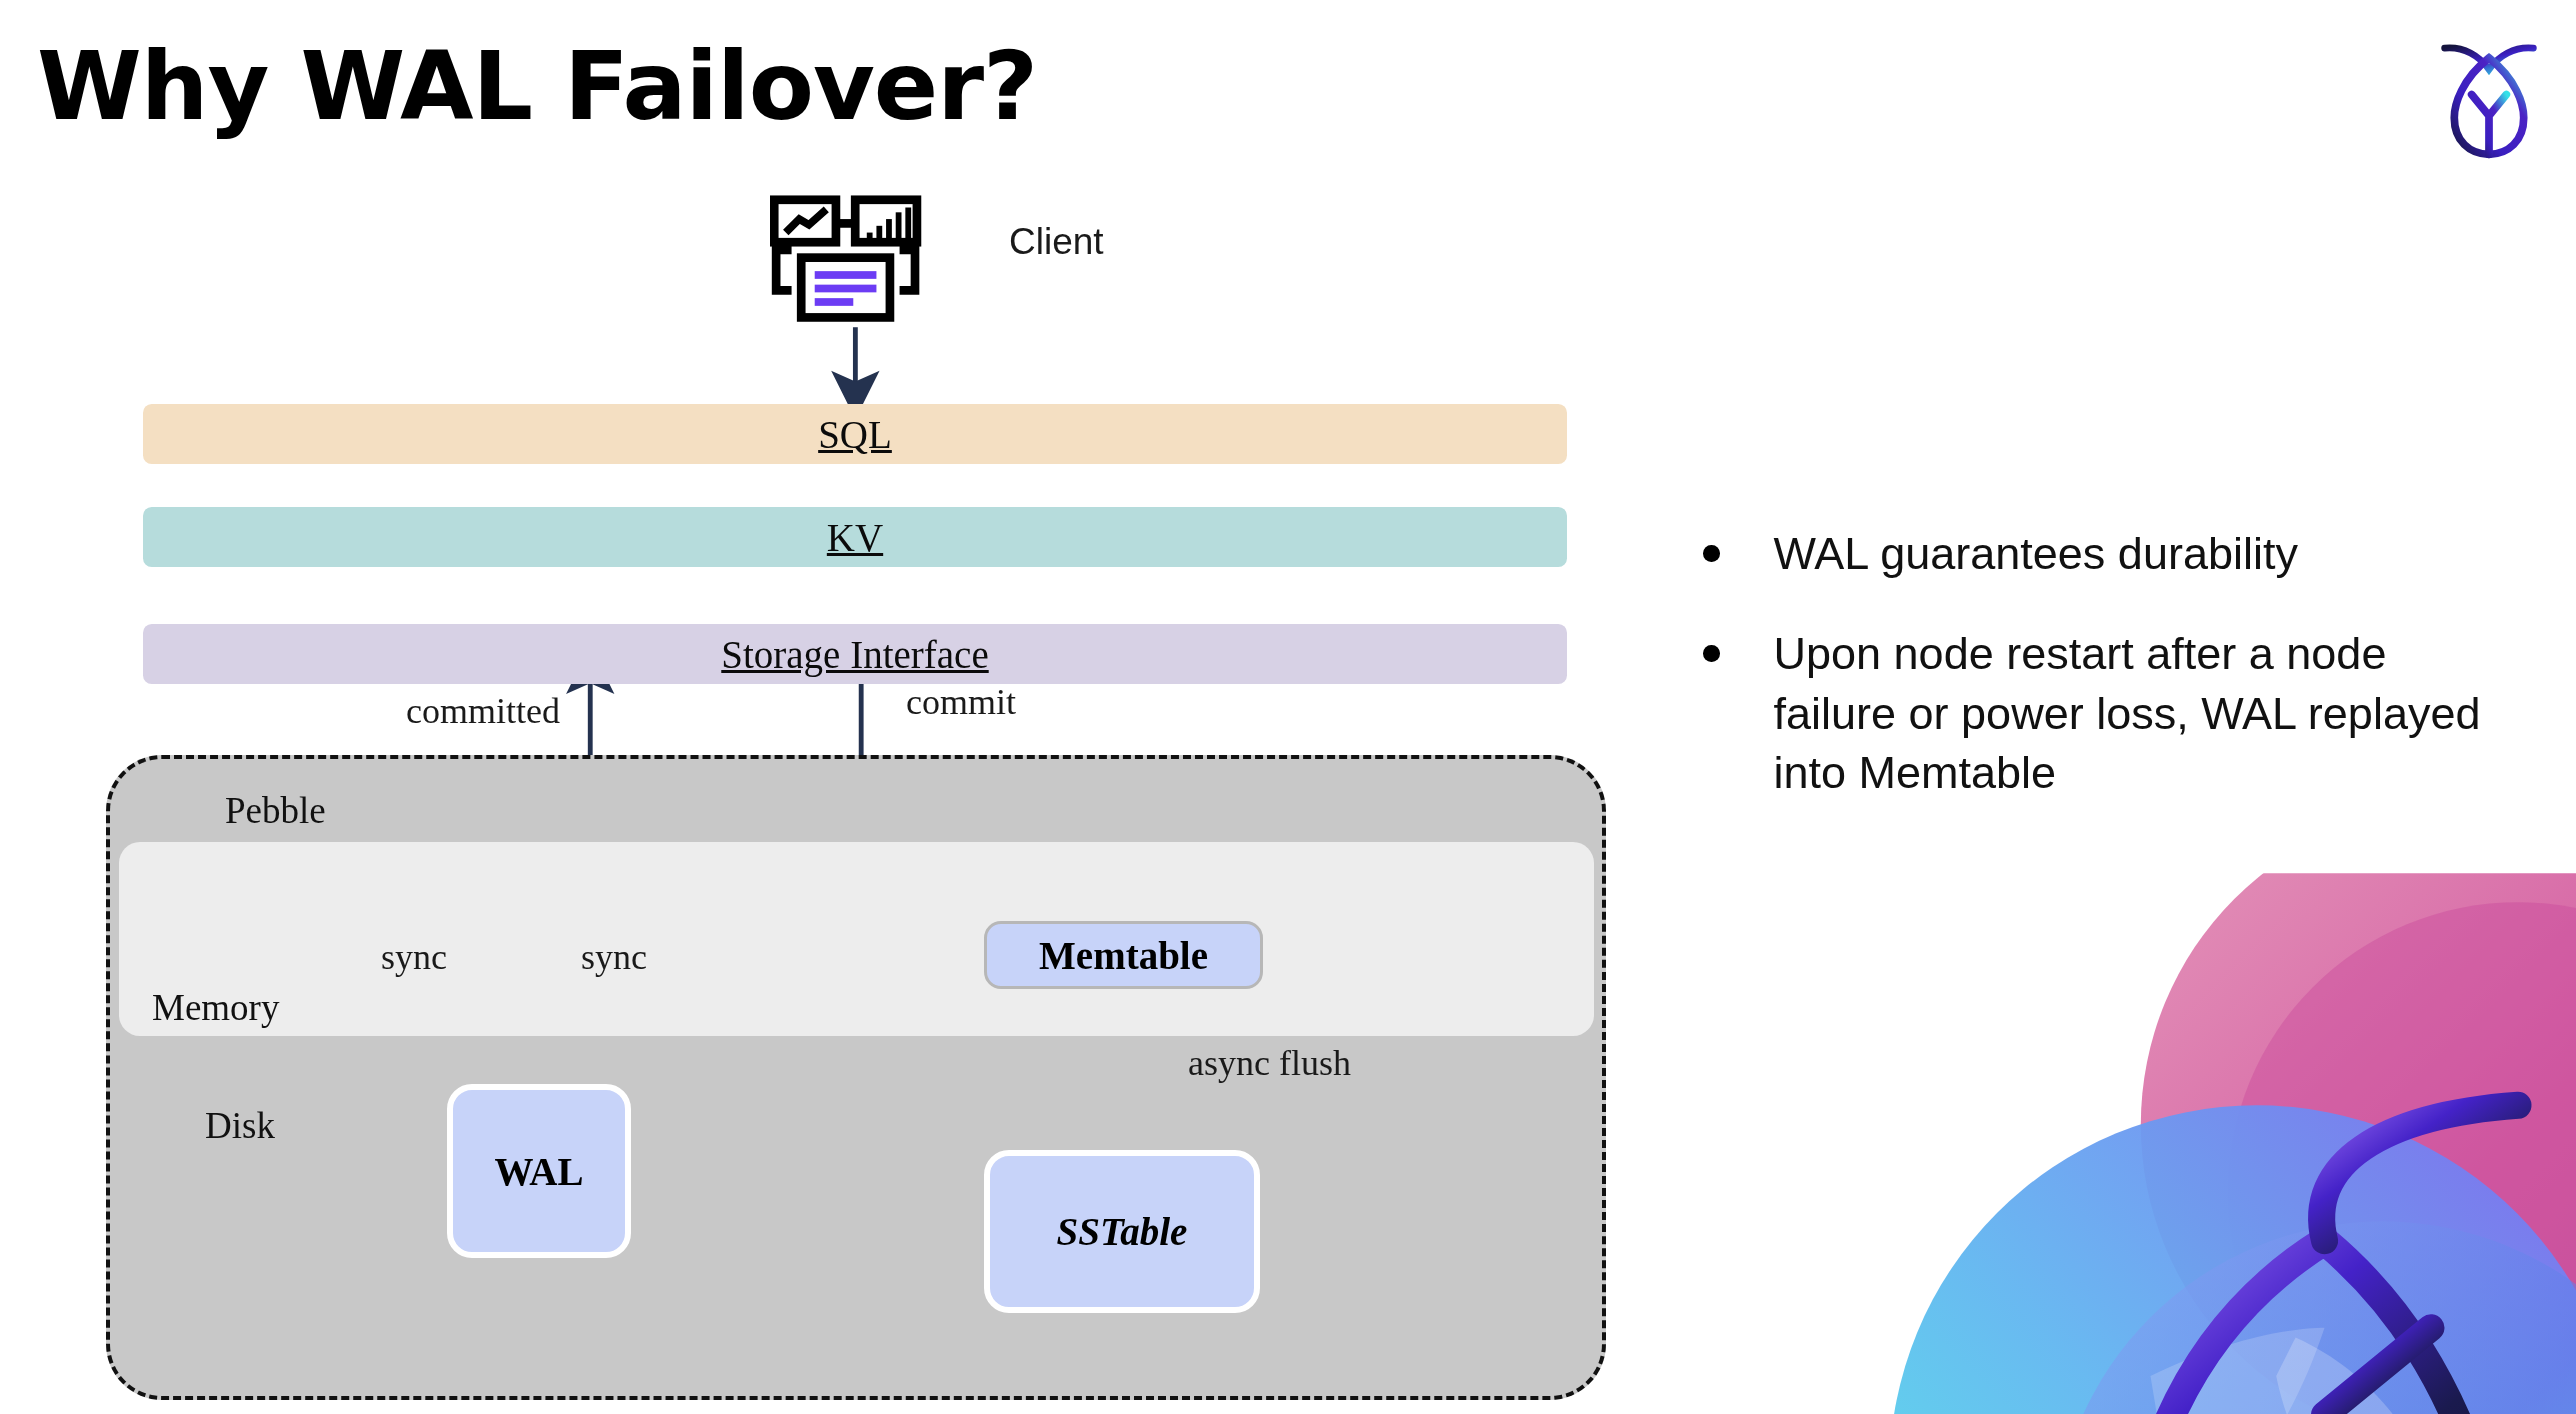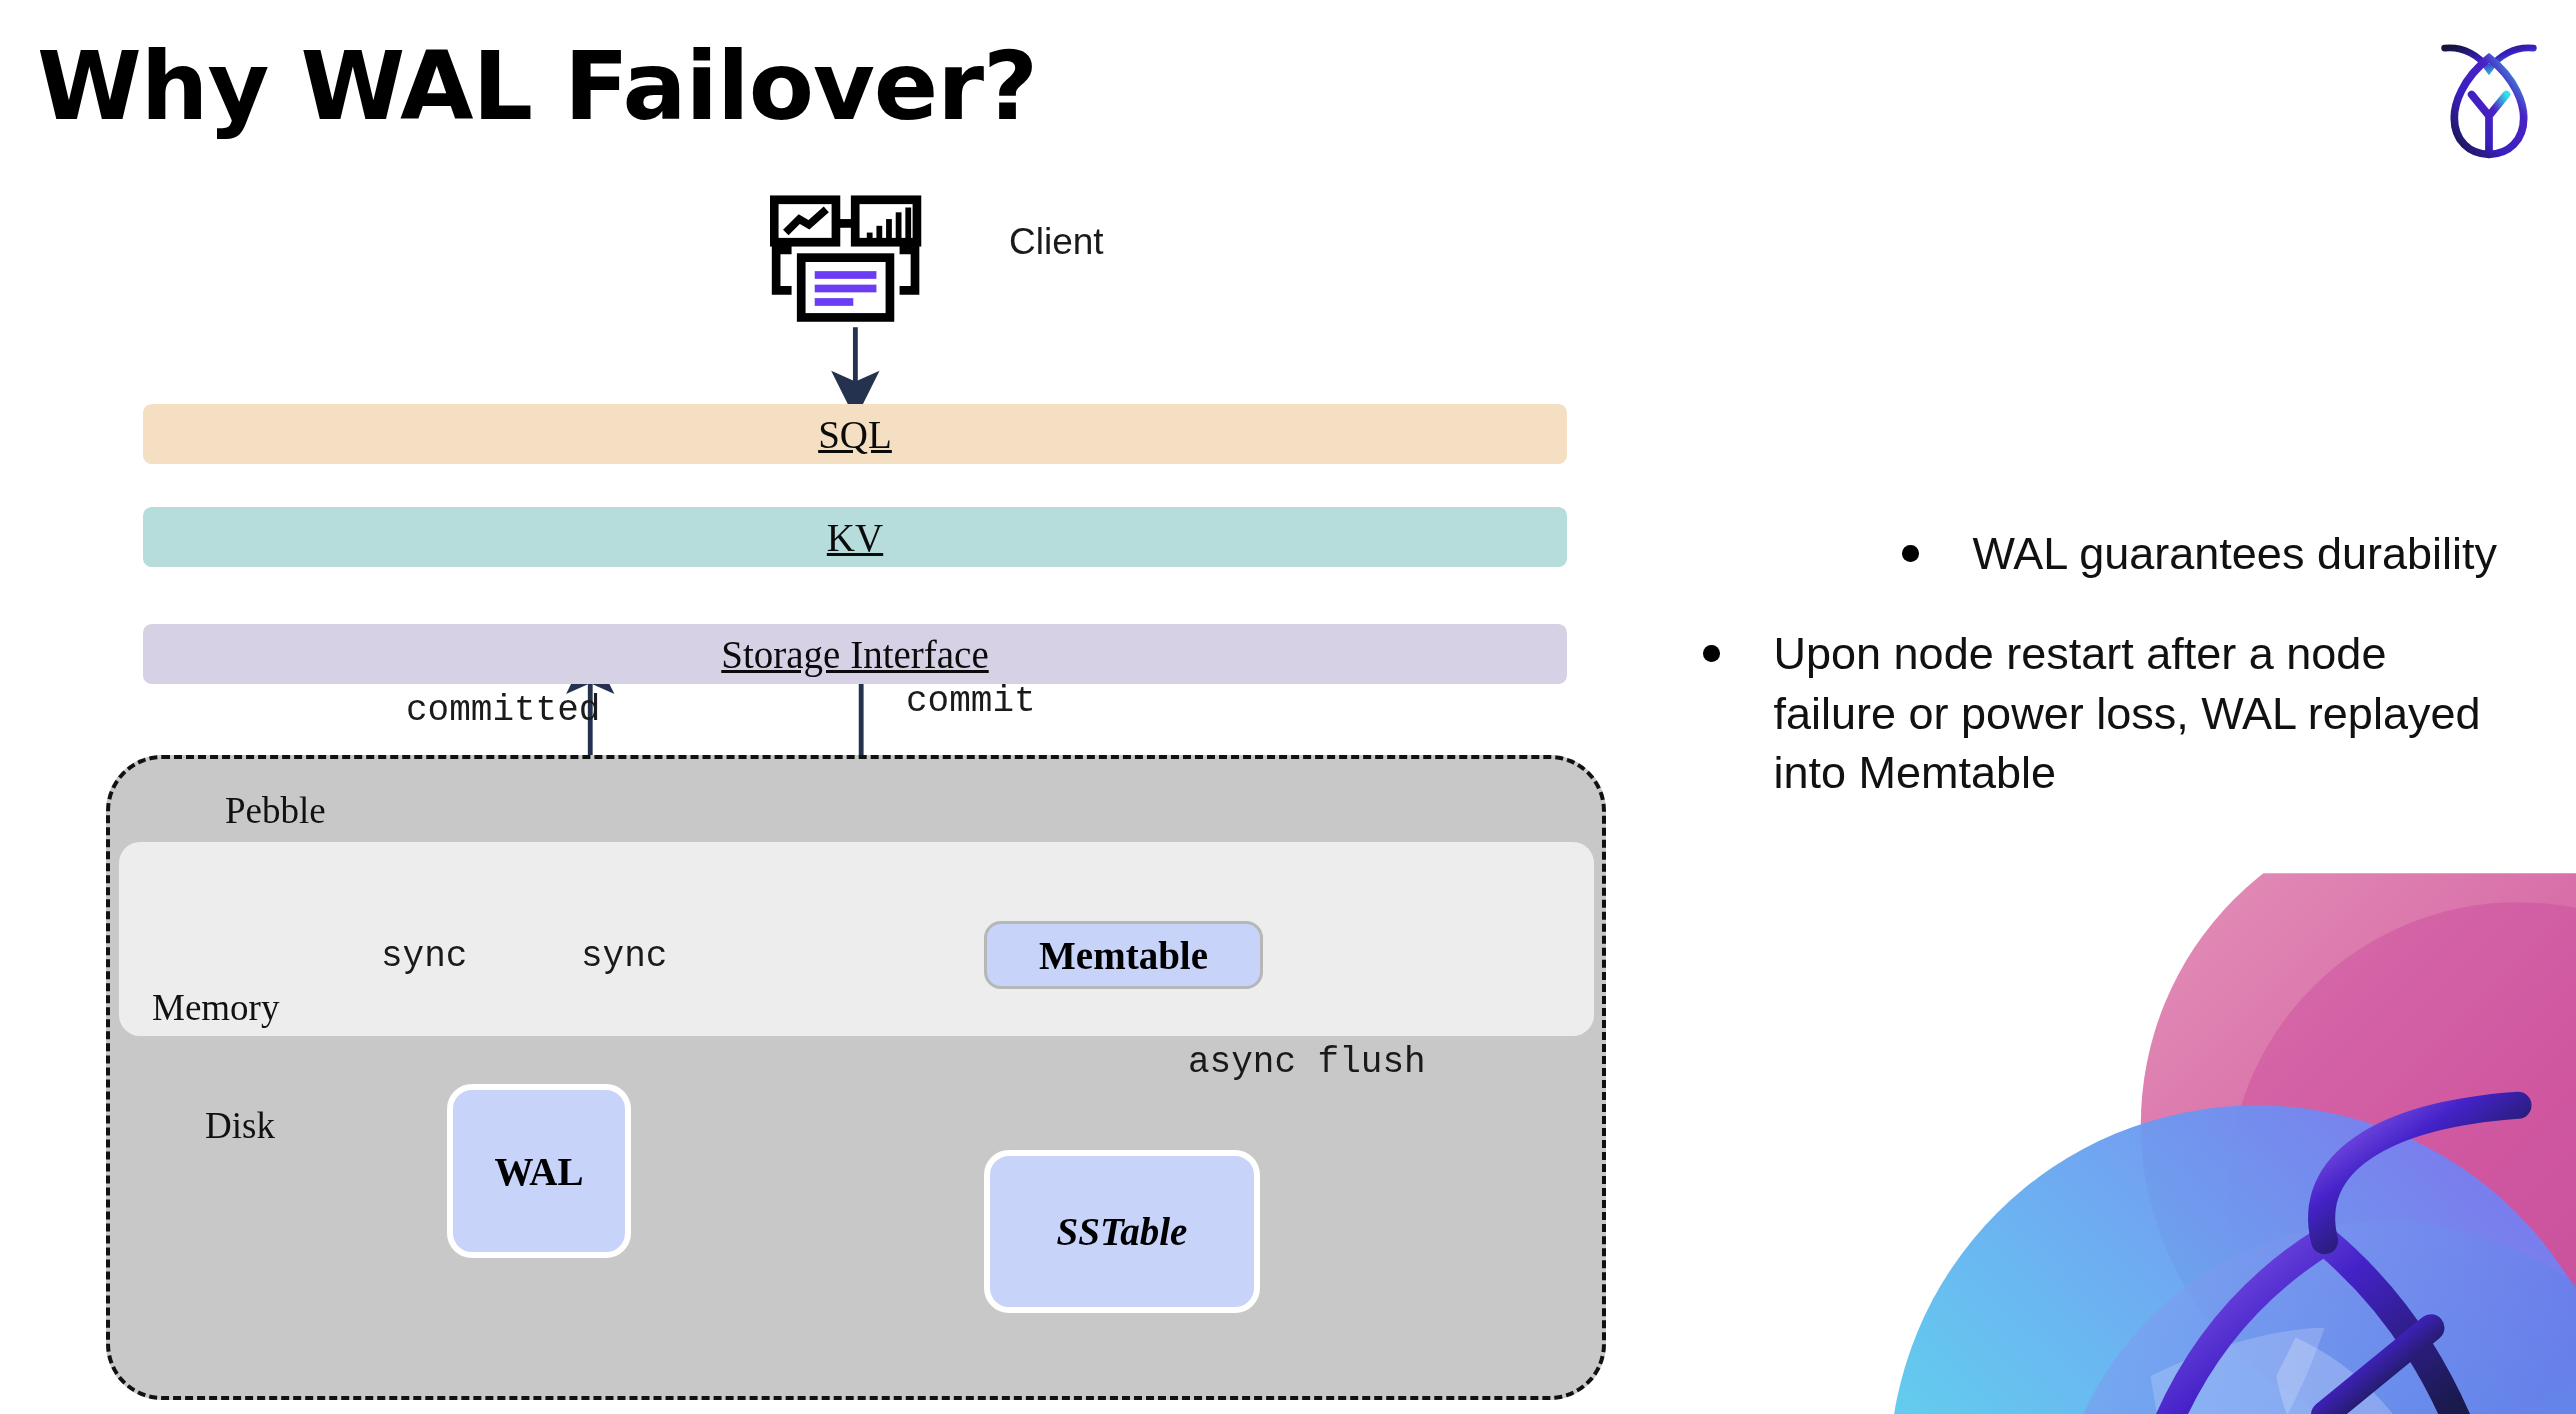--- a/index.html
+++ b/index.html
@@ -98,33 +98,33 @@
   #node-sstable {
     left:984px; top:1150px; width:276px; height:163px;
     border:6.8px solid #ffffff; border-radius:25px;
     font-size:39px;
     font-style:italic;
   }
 
   
   .edge-label {
     position:absolute;
-    font-family:Liberation Mono, monospace;
+    font-family:Liberation Serif, serif;
     font-size:36px; color:#1a1a1a;
     white-space:nowrap;
   }
   #edge-committed   { left:406px; top:690px; }
   #edge-commit      { left:906px; top:681px; }
   #edge-sync-left   { left:381px; top:936px; }
   #edge-sync-right  { left:581px; top:936px; }
   #edge-async-flush { left:1188px; top:1042px; }
 
   
   #bullet-list { position:absolute; left:1703px; top:524px; width:794px; }
-  .bullet-row { display:flex; align-items:flex-start; margin-bottom:41px;justify-content:flex-end; }
+  .bullet-row { display:flex; align-items:flex-start; margin-bottom:41px; }
   .bullet-dot {
     flex:0 0 auto; width:16.5px; height:16.5px; border-radius:50%;
     background:#000000; margin-top:21px; margin-right:54px;
   }
   .bullet-text {
     font-family:"Liberation Sans", sans-serif;
     font-size:45px; line-height:1.32; color:#111111;
   }
 </style>
 </head>

